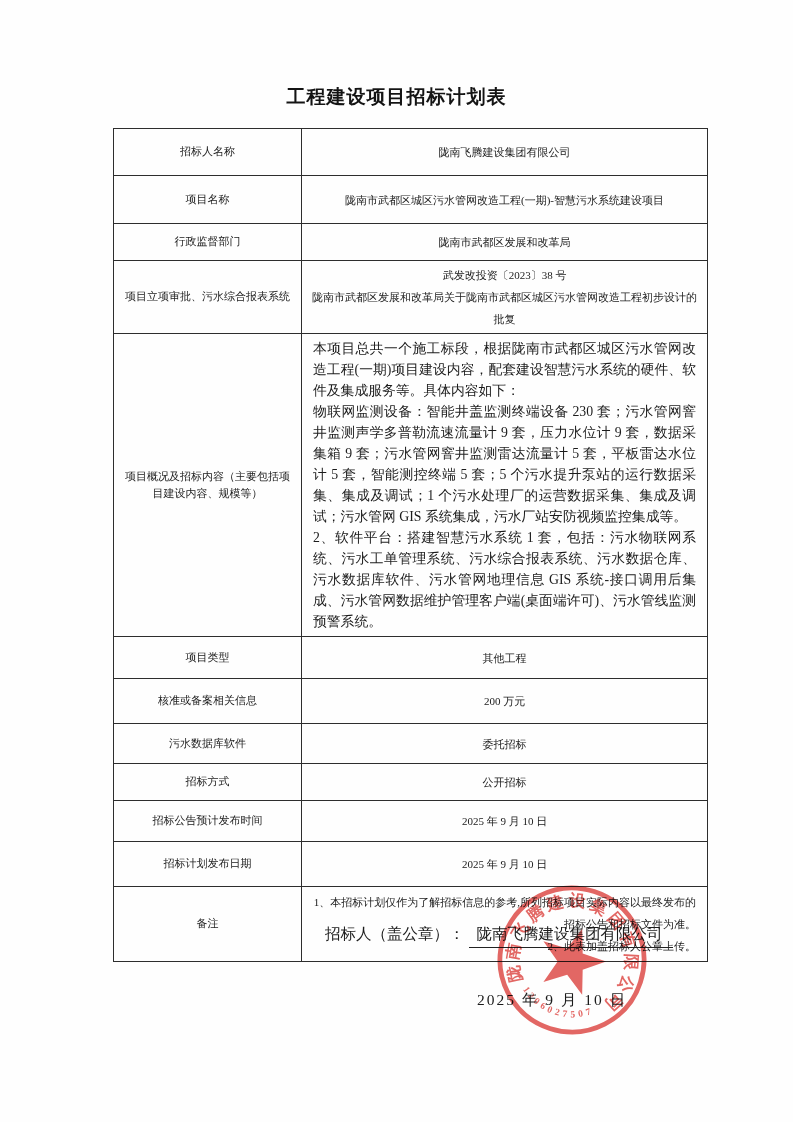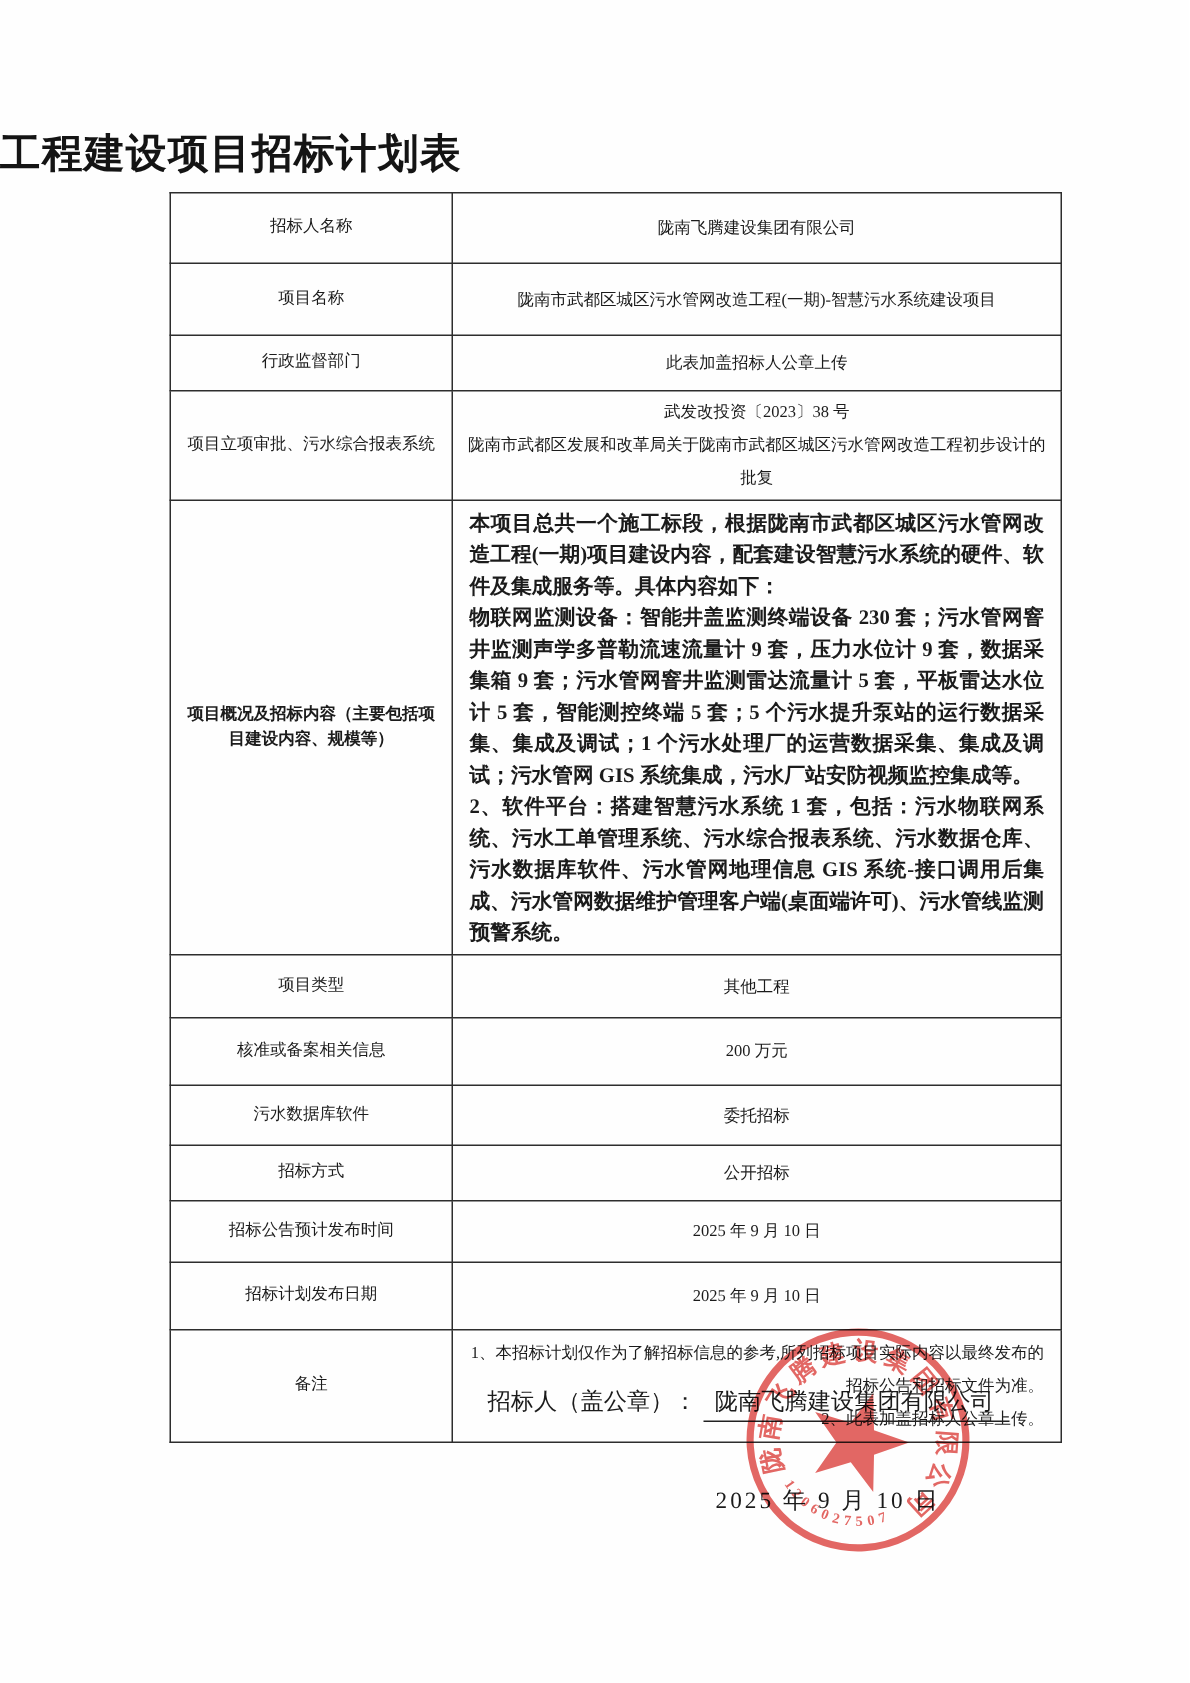--- a/index.html
+++ b/index.html
@@ -4,40 +4,40 @@
 <style>
   html,body { margin:0; padding:0; background:#ffffff; }
   .page {
     position:relative; width:793px; height:1122px; margin:0 auto;
     background:#fefefe; overflow:hidden;
     font-family:"Liberation Serif","DejaVu Serif",serif;
     color:#1b1b1b;
   }
   .doc-title {
     position:absolute; top:84px; left:0; width:100%;
-    text-align:left; font-size:27px; font-weight:bold; letter-spacing:1px;
+    text-align:center; font-size:19px; font-weight:bold; letter-spacing:1px;
     color:#141414;
   }
   table.main {
     position:absolute; left:113px; top:128px; width:594px;
     border-collapse:collapse; table-layout:fixed;
   }
   table.main td {
     border:1.6px solid #2d2d2d;
     vertical-align:middle;
     font-size:11px;
     padding:2px 10px;
   }
   td.lbl { text-align:center; line-height:1.55; }
   td.val { text-align:center; white-space:pre-line; line-height:22px; }
   tr.r1  td { height:42px; }
   tr.r2  td { height:43px; }
   tr.r3  td { height:32px;text-align:center; }
   tr.r4  td { height:68px; }
-  tr.r5  td { height:277px;font-weight:bold; }
+  tr.r5  td { height:277px; }
   tr.r5  td.val { text-align:justify; font-size:13.8px; line-height:21px; padding:4px 11px; vertical-align:top; }
   tr.r6  td { height:37px; }
   tr.r7  td { height:40px; }
   tr.r8  td { height:35px; }
   tr.r9  td { height:32px; }
   tr.r10 td { height:36px; }
   tr.r11 td { height:40px; }
   tr.r12 td { height:65px; }
   tr.r12 td.val { text-align:right; line-height:22px; padding:4px 11px; }
   .sign-line {
@@ -79,21 +79,21 @@
       <tr class="r1">
         <td class="lbl">招标人名称</td>
         <td class="val">陇南飞腾建设集团有限公司</td>
       </tr>
       <tr class="r2">
         <td class="lbl">项目名称</td>
         <td class="val">陇南市武都区城区污水管网改造工程(一期)-智慧污水系统建设项目</td>
       </tr>
       <tr class="r3">
         <td class="lbl">行政监督部门</td>
-        <td class="val">此表加盖招标人公章上传</td>
+        <td class="val">陇南市武都区发展和改革局</td>
       </tr>
       <tr class="r4">
         <td class="lbl">项目立项审批、污水综合报表系统</td>
         <td class="val">武发改投资〔2023〕38 号
 陇南市武都区发展和改革局关于陇南市武都区城区污水管网改造工程初步设计的批复</td>
       </tr>
       <tr class="r5">
         <td class="lbl">项目概况及招标内容（主要包括项目建设内容、规模等）</td>
         <td class="val">本项目总共一个施工标段，根据陇南市武都区城区污水管网改造工程(一期)项目建设内容，配套建设智慧污水系统的硬件、软件及集成服务等。具体内容如下：
 物联网监测设备：智能井盖监测终端设备 230 套；污水管网窨井监测声学多普勒流速流量计 9 套，压力水位计 9 套，数据采集箱 9 套；污水管网窨井监测雷达流量计 5 套，平板雷达水位计 5 套，智能测控终端 5 套；5 个污水提升泵站的运行数据采集、集成及调试；1 个污水处理厂的运营数据采集、集成及调试；污水管网 GIS 系统集成，污水厂站安防视频监控集成等。

